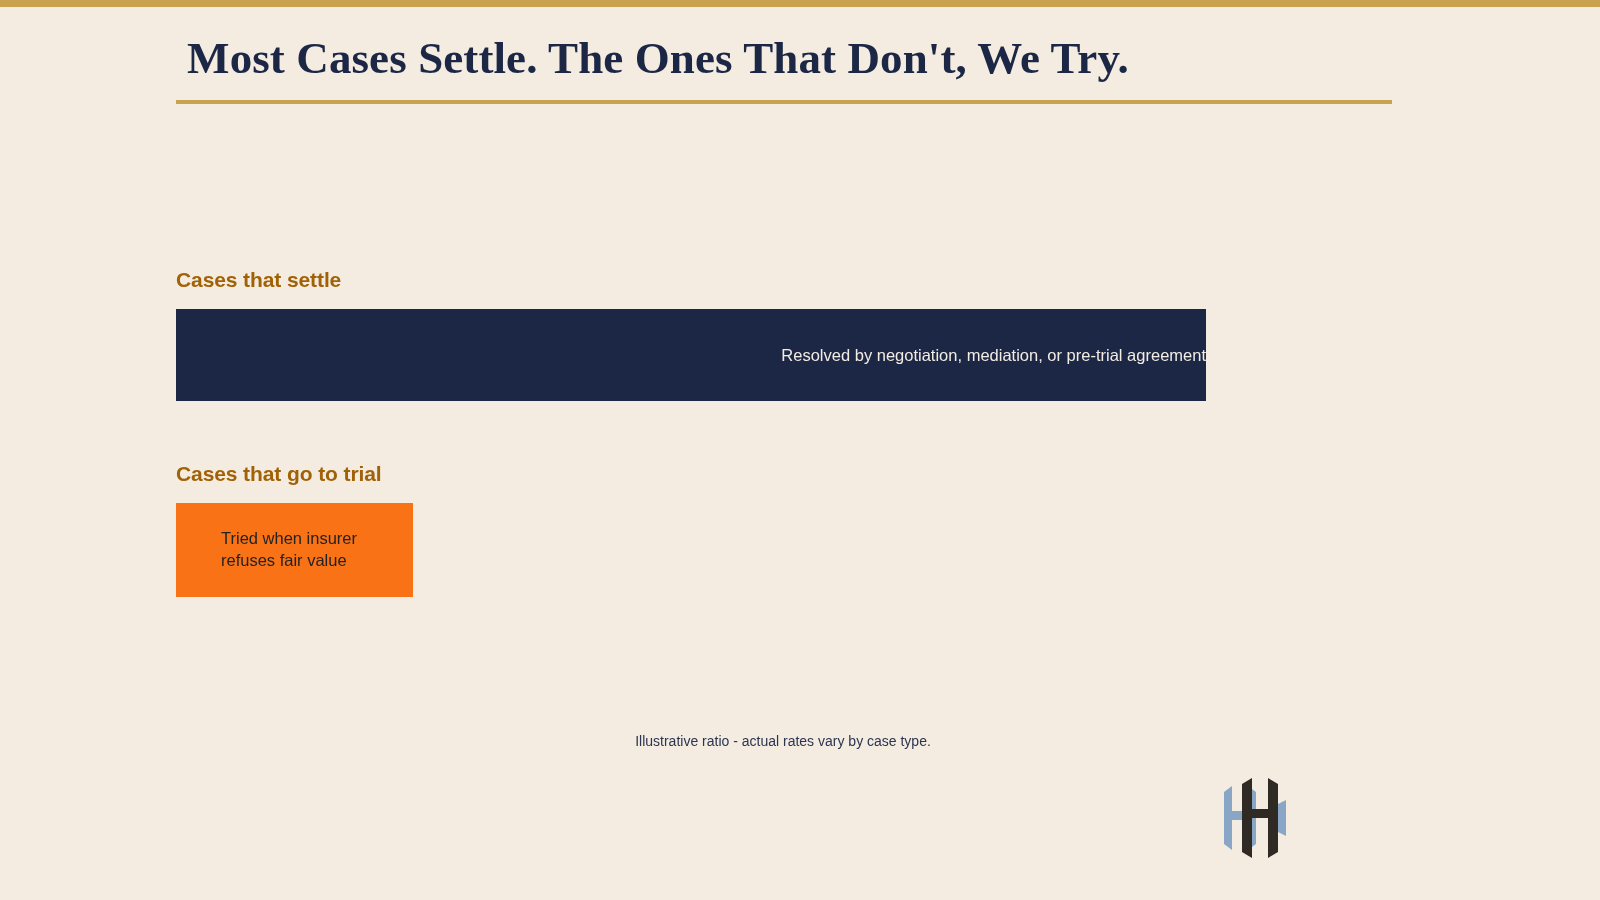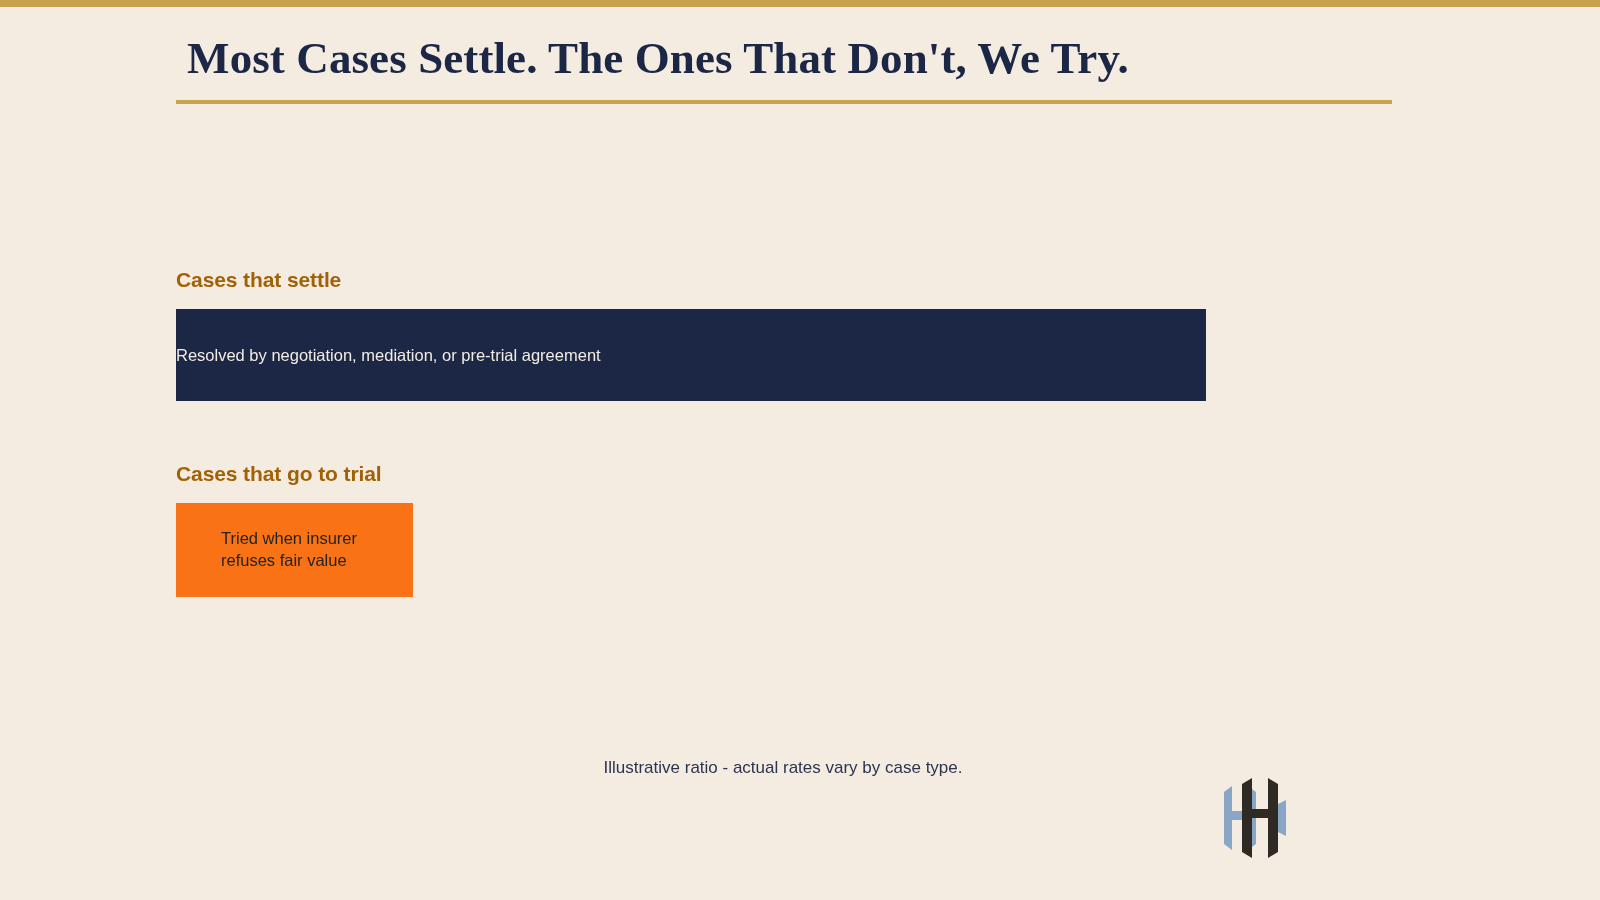--- a/index.html
+++ b/index.html
@@ -62,21 +62,21 @@
     font-size: 21px;
     font-weight: 700;
     color: #a16207;
     letter-spacing: -0.1px;
     white-space: nowrap;
   }
 
   .bar {
     display: flex;
     align-items: center;
-    justify-content: flex-start;
+    justify-content: flex-end;
     box-sizing: border-box;
   }
 
   .bar-settle {
     background: #1c2746;
   }
   .bar-settle .bar-text {
     color: #f2ece2;
     font-size: 16.5px;
     text-align: center;
@@ -95,24 +95,23 @@
     text-align: left;
     line-height: 1.32;
   }
 
   .footnote {
     position: absolute;
     top: 733px;
     left: 0;
     width: 1566px;
     text-align: center;
-    font-size: 17px;
+    font-size: 14px;
     color: #2b3550;
     white-space: nowrap;
-    margin-top: 25px;
   }
 
   
   .logo {
     position: absolute;
     left: 1222px;
     top: 770px;
     width: 320px;
     height: 98px;
   }

